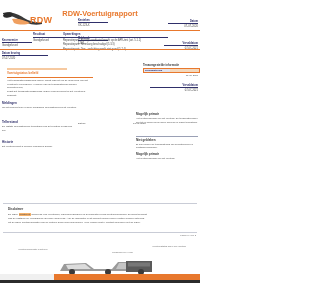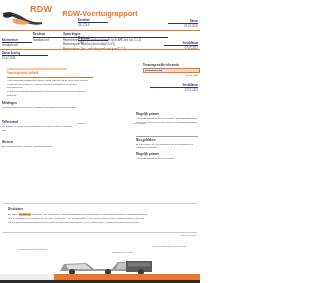--- a/index.html
+++ b/index.html
@@ -9,21 +9,21 @@
     font-family:"Liberation Sans", sans-serif;
     color:#3b3b3b;
     position:relative;
   }
   .page{position:absolute;inset:0;}
 
   
   .header{position:absolute;left:0;top:0;width:200px;height:31px;}
   .logo-swoosh{position:absolute;left:2px;top:10px;width:46px;height:16px;}
   .logo-text{
-    position:absolute;left:30px;top:4px;
+    position:absolute;left:30px;top:15px;
     font-size:9px;font-weight:bold;color:#e8782d;letter-spacing:.2px;
   }
   .doc-title{
     position:absolute;left:0;top:9px;width:200px;text-align:center;
     font-size:7.4px;font-weight:bold;color:#e8782d;
   }
   .hdr-fields{position:absolute;left:78px;top:19px;width:62px;}
   .hdr-f{display:inline-block;vertical-align:top;}
   .hdr-f.a{width:30px;}
   .hdr-f.b{width:30px;}

